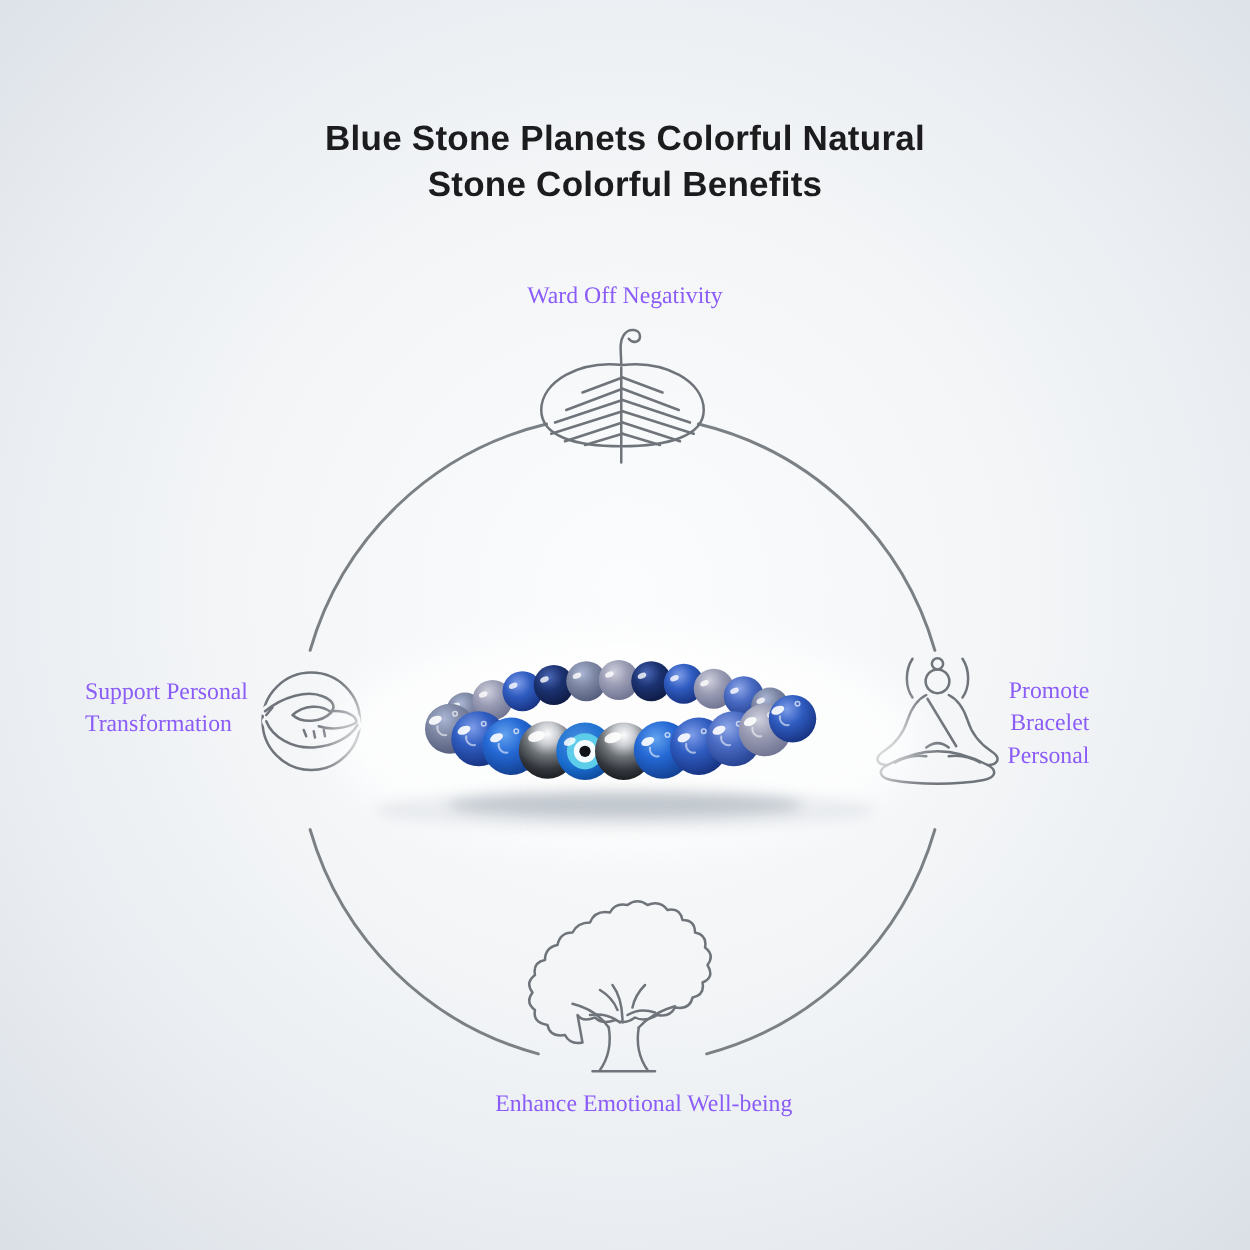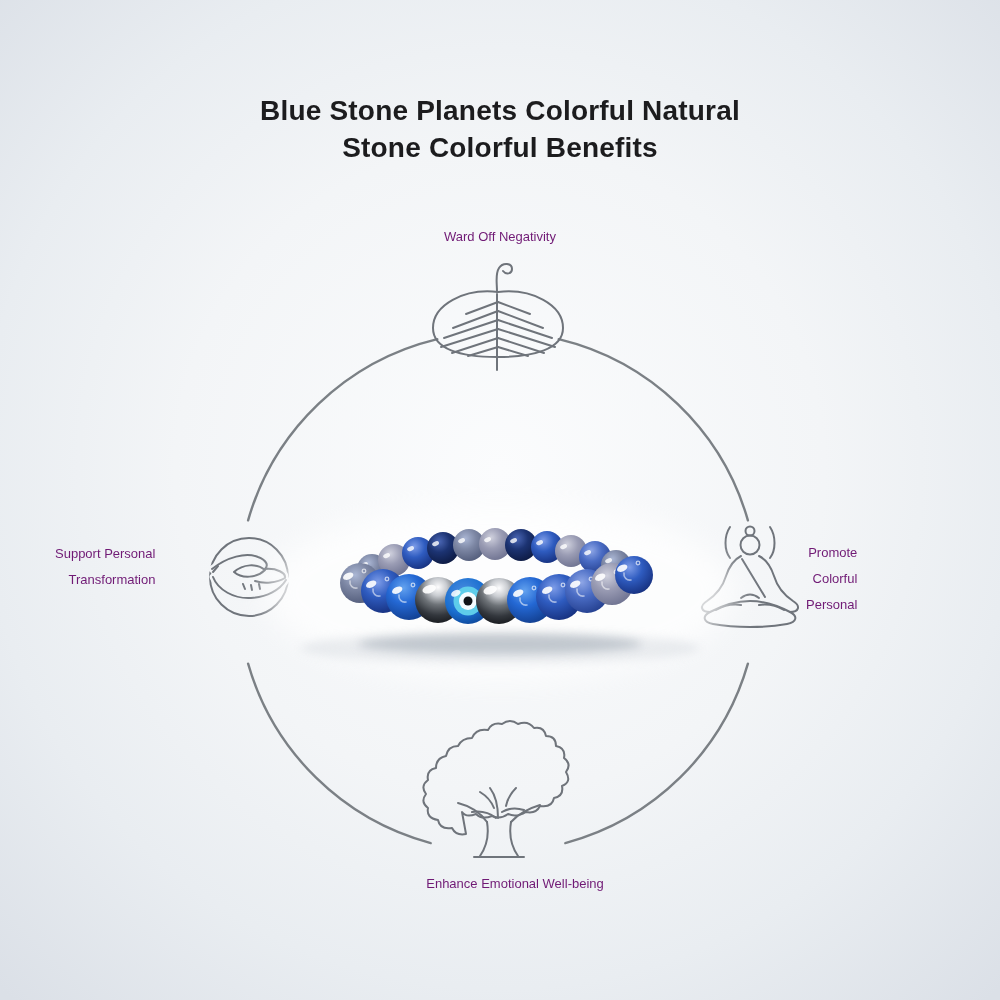--- a/index.html
+++ b/index.html
@@ -7,23 +7,23 @@
     font-family:"Liberation Sans", sans-serif;
     background:radial-gradient(ellipse 720px 720px at 500px 470px,#fbfcfd 0%,#f3f5f7 45%,#e9edf1 72%,#dbe0e7 100%);
     position:relative;color:#4d5257;
   }
   .stage{position:absolute;inset:0;}
   svg.layer{position:absolute;left:0;top:0;width:1000px;height:1000px;display:block;}
   .title{
     position:absolute;top:92px;left:0;width:1000px;text-align:center;
     font-size:28px;line-height:37px;font-weight:700;color:#1c1c1e;letter-spacing:.2px;
   }
-  .label{position:absolute;font-size:13px;line-height:26px;color:#701a75;}
+  .label{position:absolute;font-size:19px;line-height:26px;color:#8b5cf6;font-family:Liberation Serif, serif;}
   .label-top{top:224px;left:0;width:1000px;text-align:center;}
-  .label-left{top:541px;left:55px;text-align:right;}
+  .label-left{top:541px;left:68px;text-align:left;}
   .label-right{top:540px;left:806px;text-align:right;}
   .label-bottom{top:871px;left:15px;width:1000px;text-align:center;}
 </style>
 </head>
 <body>
 
 <div class="stage">
 
   <svg class="layer" viewBox="0 0 1000 1000" aria-hidden="true">
     <defs>
@@ -247,18 +247,18 @@
 
   <div class="label label-top">Ward Off Negativity</div>
 
   <div class="label label-left">
     <span style="display:block">Support Personal</span>
     <span style="display:block">Transformation</span>
   </div>
 
   <div class="label label-right">
     <span style="display:block">Promote</span>
-    <span style="display:block">Colorful</span>
+    <span style="display:block">Bracelet</span>
     <span style="display:block">Personal</span>
   </div>
 
   <div class="label label-bottom">Enhance Emotional Well-being</div>
 </div>
 
 </body></html>

